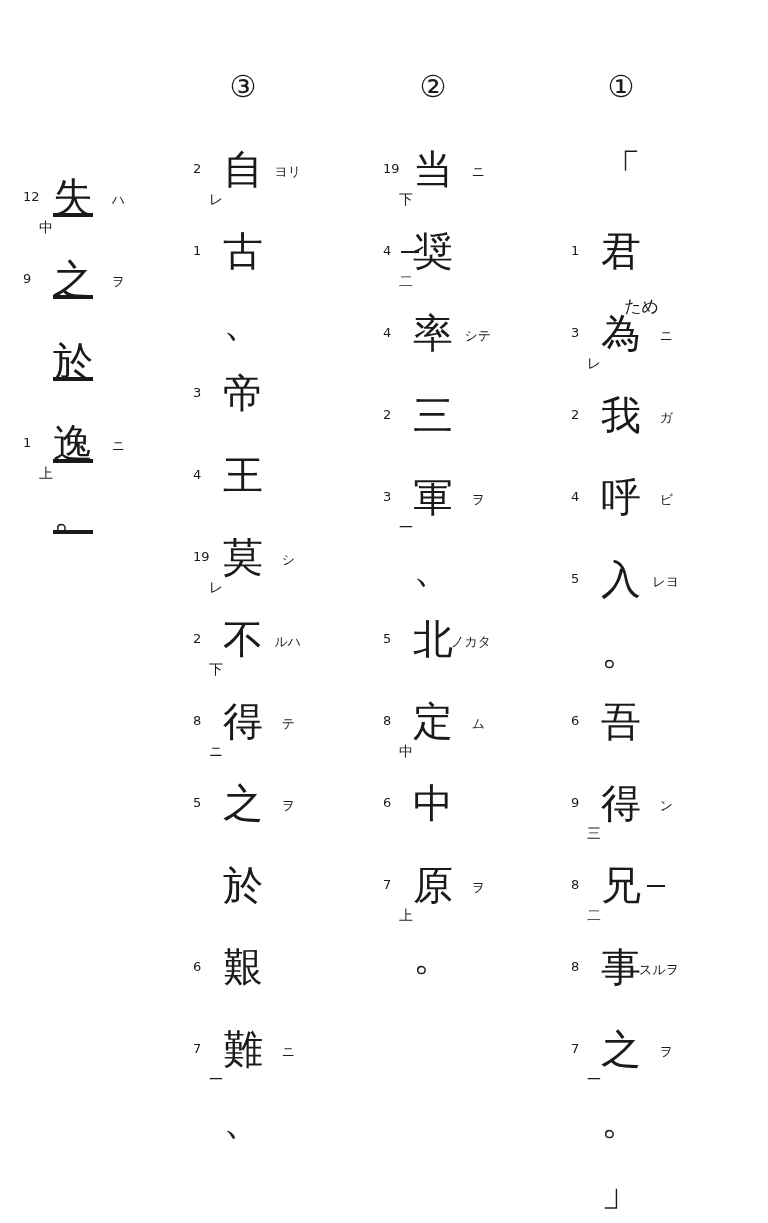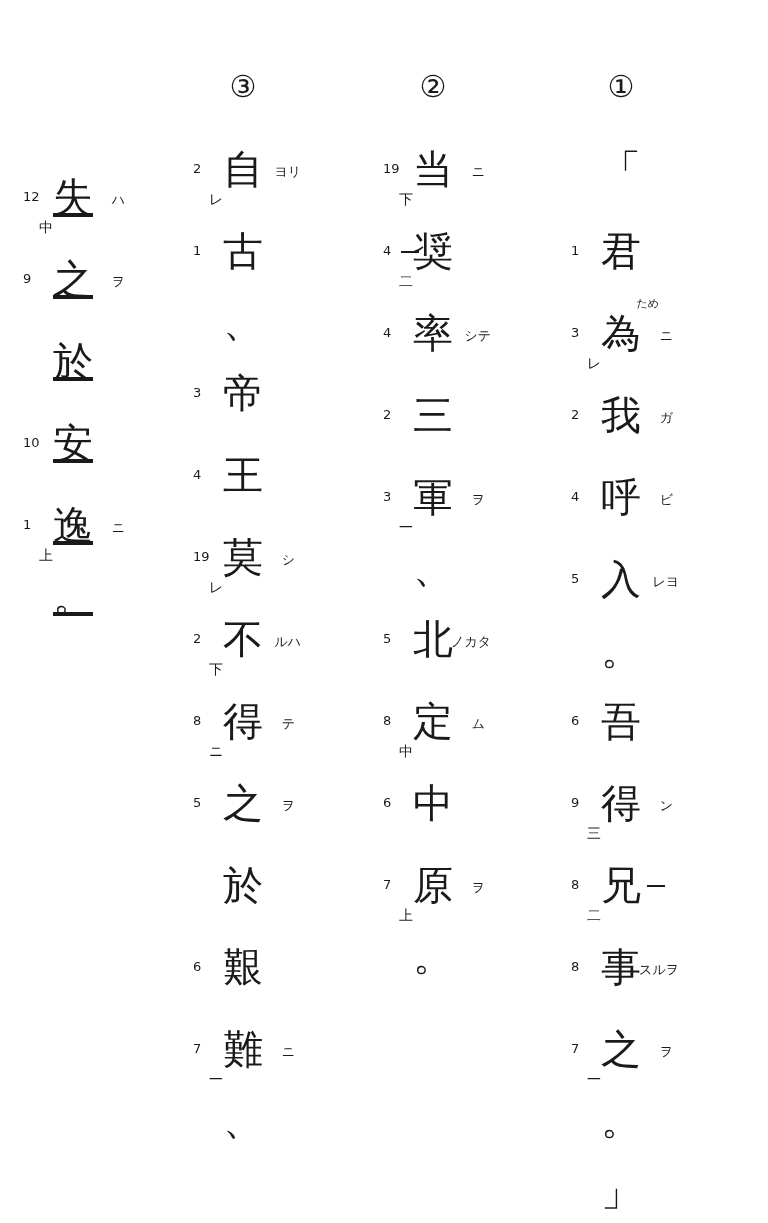--- a/index.html
+++ b/index.html
@@ -100,21 +100,21 @@
     flex-direction: column;
     align-items: flex-start;
     white-space: pre;
   }
   .okuri.two { right: 2px; }
   
   .furi {
     position: absolute;
     right: 22px;
     top: 6px;
-    font-size: 11px;
+    font-size: 17px;
     line-height: 1.05;
     font-family: "DejaVu Sans", "Liberation Sans", sans-serif;
     display: flex;
     flex-direction: column;
     align-items: center;
   }
   
   .bar {
     position: absolute;
     right: 16px;
@@ -387,24 +387,20 @@
       <div class="cell">
         <span class="ord">9</span>
         <span class="glyph">之</span>
         <span class="okuri">ヲ</span>
       </div>
 
       <div class="cell">
         <span class="glyph">於</span>
       </div>
 
-      <div class="cell">
-        <span class="ord">10</span>
-        <span class="glyph">安</span>
-      </div>
 
       <div class="cell">
         <span class="ord">1</span>
         <span class="glyph">逸</span>
         <span class="kaeri">上</span>
         <span class="okuri">ニ</span>
       </div>
 
       <div class="cell small">
         <span class="glyph punct">。</span>

